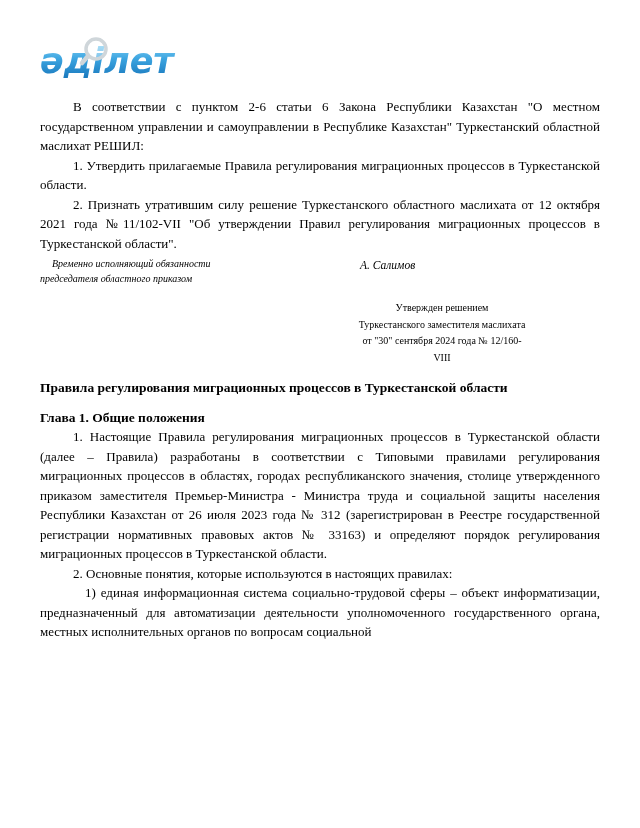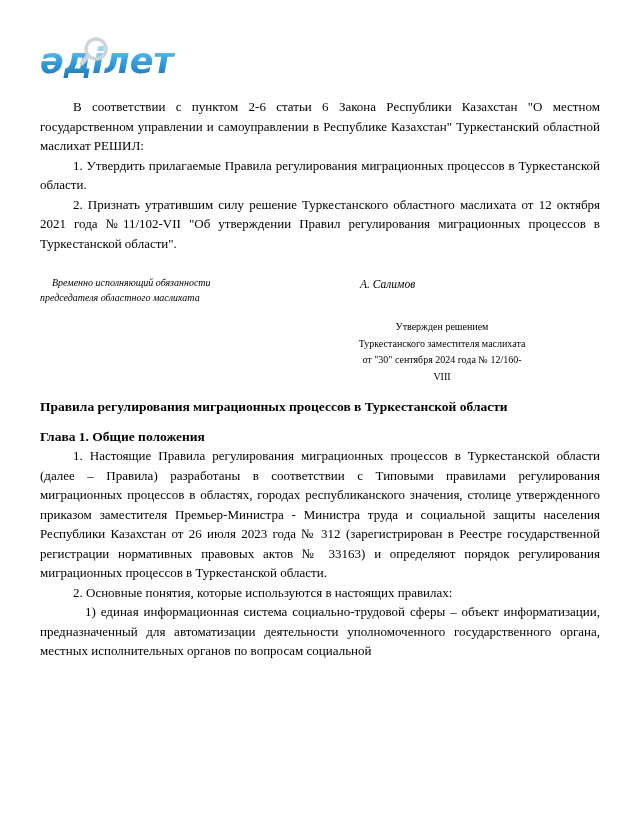--- a/index.html
+++ b/index.html
@@ -40,21 +40,21 @@
     line-height: 19.5px;
     margin: 0;
     text-align: justify;
     text-indent: 33px;
   }
   .subpara {
     text-indent: 45px;
   }
   .sig-row {
     display: flex;
-    margin-top: 22px;
+    margin-top: 3px;
   }
   .sig-left {
     width: 260px;
     font-style: italic;
     font-size: 10px;
     line-height: 15px;
   }
   .sig-line-indent {
     padding-left: 12px;
     white-space: nowrap;
@@ -113,21 +113,21 @@
 
 
 
   <p class="para">В соответствии с пунктом 2-6 статьи 6 Закона Республики Казахстан "О местном государственном управлении и самоуправлении в Республике Казахстан" Туркестанский областной маслихат РЕШИЛ:</p>
   <p class="para">1. Утвердить прилагаемые Правила регулирования миграционных процессов в Туркестанской области.</p>
   <p class="para">2. Признать утратившим силу решение Туркестанского областного маслихата от 12 октября 2021 года №11/102-VII "Об утверждении Правил регулирования миграционных процессов в Туркестанской области".</p>
 
   <div class="sig-row">
     <div class="sig-left">
       <div class="sig-line-indent">Временно исполняющий обязанности</div>
-      <div class="sig-line">председателя областного маслихата</div>
+      <div class="sig-line">председателя областного приказом</div>
     </div>
     <div class="sig-right">А. Салимов</div>
   </div>
 
   <div class="approval">
     <div>Утвержден решением</div>
     <div>Туркестанского заместителя маслихата</div>
     <div>от "30" сентября 2024 года № 12/160-</div>
     <div>VIII</div>
   </div>

